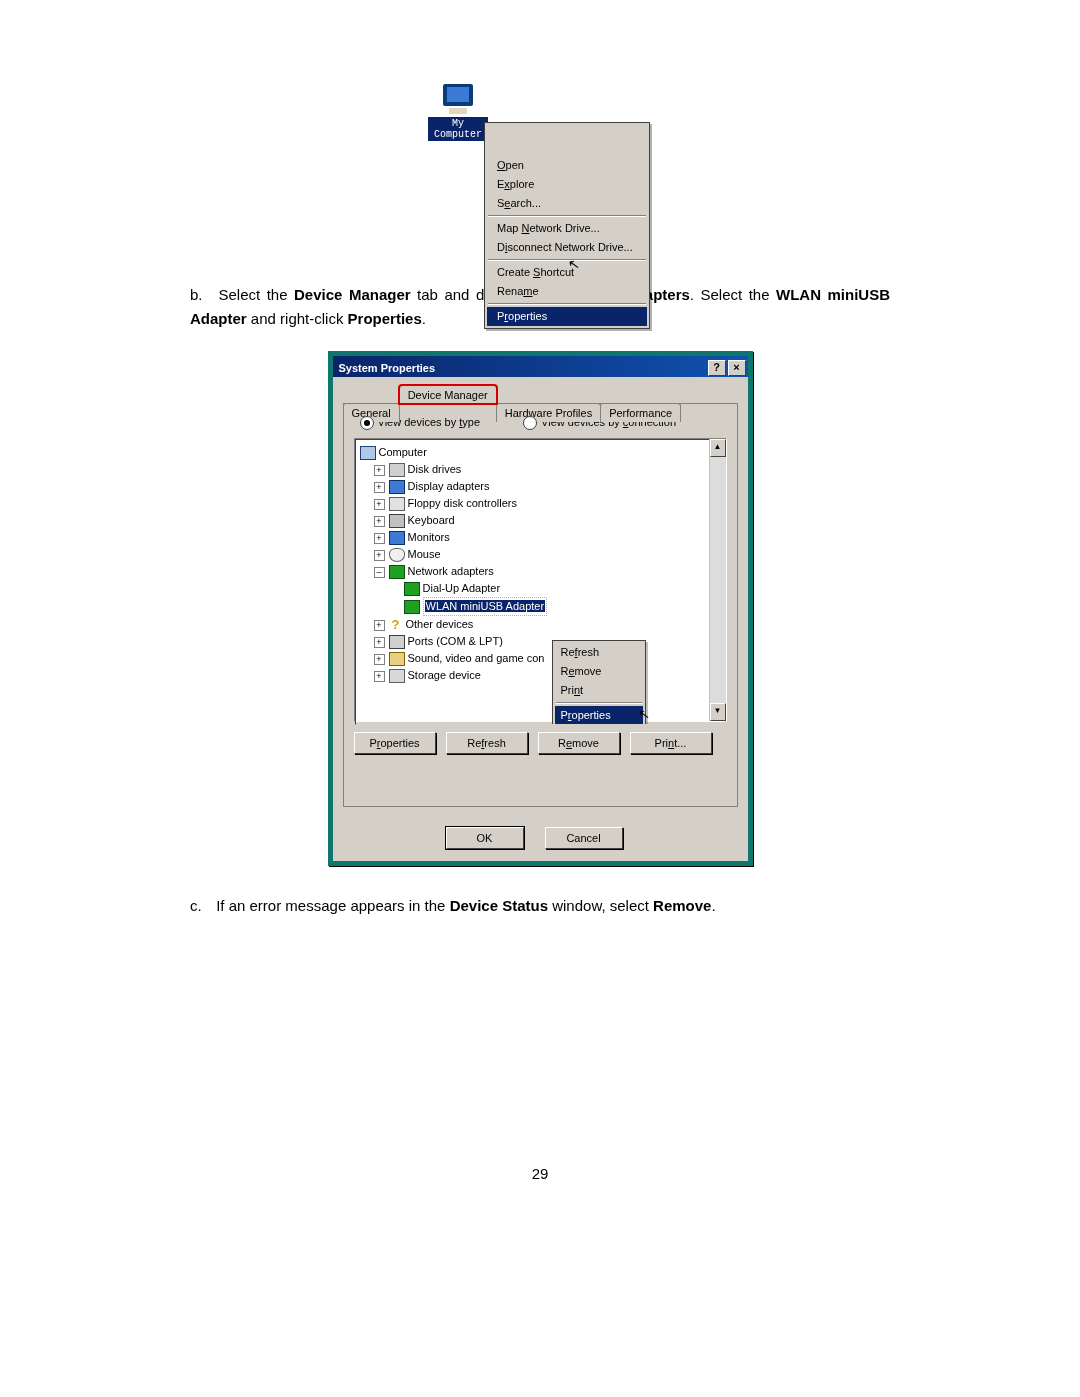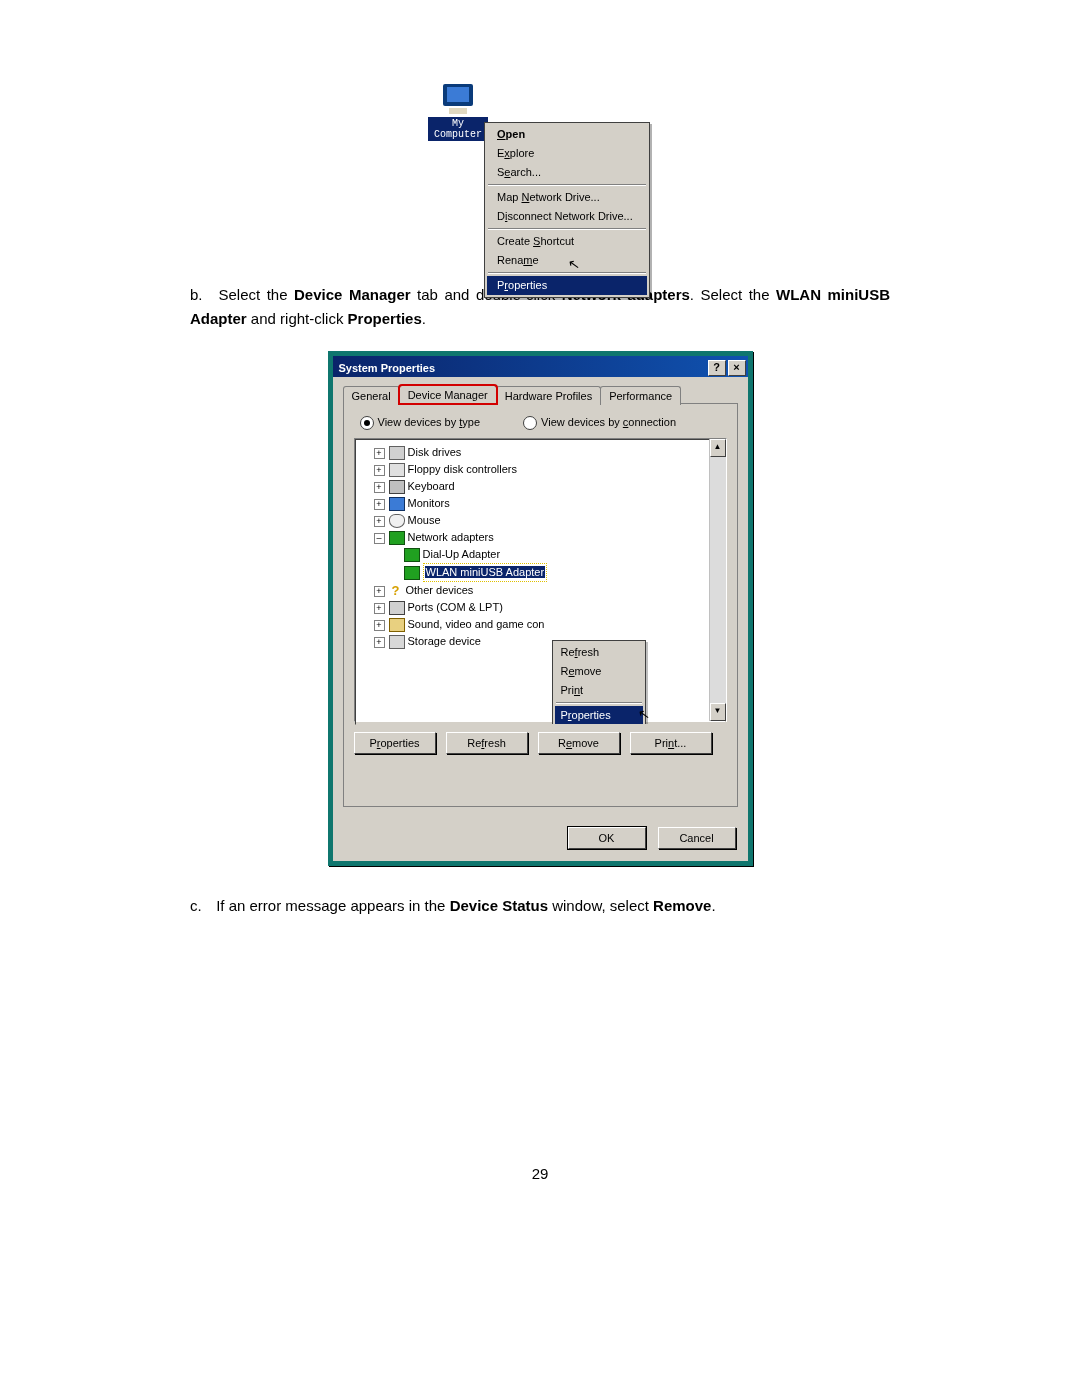--- a/index.html
+++ b/index.html
@@ -69,21 +69,21 @@
   .ctx-item{
     padding:2px 8px 2px 10px;
     height:15px;
     line-height:15px;
     cursor:default;
     white-space:nowrap;
   }
   .ctx-sep{height:1px;background:#808080;margin:2px 1px;border-bottom:1px solid #fff;}
   .ctx-item.sel{background:#0a246a;color:#fff;}
   .ctx-item .u{text-decoration:underline;}
-  .bold{font-weight:bold;}
+  .bold{font-weight:normal;margin-top:31px;}
   .cursor1{
     position:absolute;left:150px;top:176px;
     font-size:14px;color:#000;transform:rotate(-10deg);
   }
 
   
   .instr {
     font-size: 15px;
     line-height: 1.6;
     text-align: justify;
@@ -121,21 +121,21 @@
   .tabs{display:flex;margin-bottom:-1px;}
   .tab{
     padding:3px 8px 2px 8px;
     background:#d4d0c8;
     border:1px solid #808080;
     border-bottom:none;
     border-top-left-radius:3px;border-top-right-radius:3px;
     margin-right:-1px;
     font-size:11px;
     position:relative;
-    top:1px;
+    top:18px;
   }
   .tab.active{
     background:#d4d0c8;
     top:0;
     border-bottom:1px solid #d4d0c8;
     z-index:2;
   }
   .tab.hl{outline:2px solid #d20000;outline-offset:-1px;}
   .tab-pane{
     border:1px solid #808080;
@@ -214,21 +214,21 @@
   .btn-row{display:flex;gap:10px;justify-content:flex-start;margin-top:6px;}
   .winbtn{
     min-width:82px;height:22px;
     background:#d4d0c8;
     border:1px solid #fff;
     border-right-color:#404040;border-bottom-color:#404040;
     font-size:11px;
     padding:0 6px;
     box-shadow:1px 1px 0 #000;
   }
-  .dlg-footer{display:flex;justify-content:flex-end;gap:12px;padding:10px 12px 12px 0;}
+  .dlg-footer{display:flex;justify-content:center;gap:21px;padding:10px 12px 12px 0;}
   .winbtn.def{box-shadow:0 0 0 1px #000,1px 1px 0 #000;}
 
   
   .pageno{
     position:absolute;
     left:0;right:0;
     top:1165px;
     text-align:center;
     font-size:15px;
   }
@@ -282,21 +282,23 @@
       </div>
       <div class="tab-pane">
         <div class="radios">
           <span class="radio checked"><span class="r"></span>View devices by <span class="u">t</span>ype</span>
           <span class="radio"><span class="r"></span>View devices by <span class="u">c</span>onnection</span>
         </div>
 
         <div class="tree-wrap">
           <div class="tree-inner">
             <div class="tree">
+              <div class="node"><span class="ico comp"></span><span>Computer</span></div>
               <div class="node ind1"><span class="exp"></span><span class="ico disk"></span><span>Disk drives</span></div>
+              <div class="node ind1"><span class="exp"></span><span class="ico mon"></span><span>Display adapters</span></div>
               <div class="node ind1"><span class="exp"></span><span class="ico ctrl"></span><span>Floppy disk controllers</span></div>
               <div class="node ind1"><span class="exp"></span><span class="ico kb"></span><span>Keyboard</span></div>
               <div class="node ind1"><span class="exp"></span><span class="ico mon"></span><span>Monitors</span></div>
               <div class="node ind1"><span class="exp"></span><span class="ico mouse"></span><span>Mouse</span></div>
               <div class="node ind1"><span class="exp minus"></span><span class="ico net"></span><span>Network adapters</span></div>
               <div class="node ind2"><span class="ico net"></span><span>Dial-Up Adapter</span></div>
               <div class="node ind2"><span class="ico net"></span><span class="sel-node"><span class="sel-node-hl">WLAN miniUSB Adapter</span></span></div>
               <div class="node ind1"><span class="exp"></span><span class="ico q">?</span><span>Other devices</span></div>
               <div class="node ind1"><span class="exp"></span><span class="ico port"></span><span>Ports (COM &amp; LPT)</span></div>
               <div class="node ind1"><span class="exp"></span><span class="ico snd"></span><span>Sound, video and game con</span></div>

